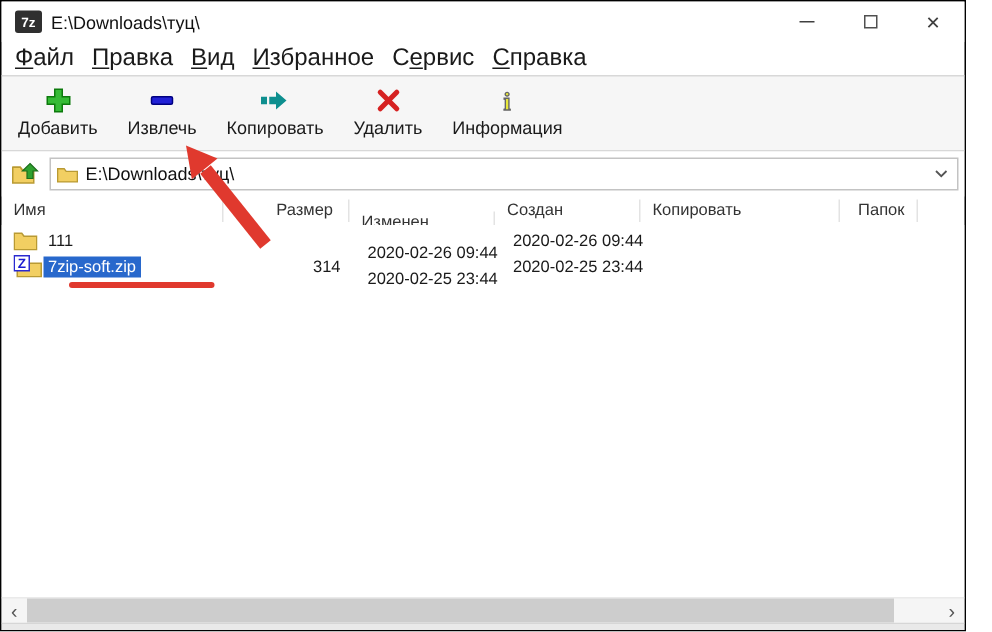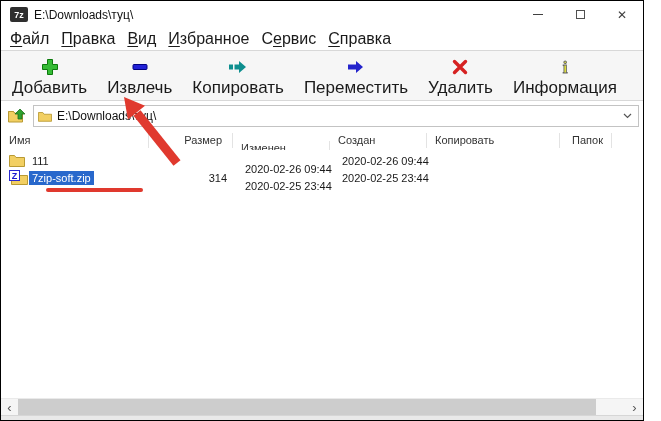--- a/index.html
+++ b/index.html
@@ -34,21 +34,21 @@
   .menu-item u { text-underline-offset: 2px; }
 
   
   .toolbar {
     height: 51px; background: #f6f6f6;
     border-top: 1px solid #d8d8d8; border-bottom: 1px solid #d8d8d8;
     display: flex; align-items: flex-start; padding: 4px 0 0 1px;
   }
   .tb-btn { display: flex; flex-direction: column; align-items: center; padding: 1px 10px; }
   .tb-icon { height: 21px; display: flex; align-items: center; justify-content: center; }
-  .tb-label { font-size: 17px; color: #1a1a1a; margin-top: 1px; white-space: nowrap; }
+  .tb-label { font-size: 12px; color: #1a1a1a; margin-top: 1px; white-space: nowrap; }
 
   
   .addressbar { height: 30px; display: flex; align-items: center; padding: 0 4px; background: #fff; }
   .up-btn { width: 24px; height: 24px; display: flex; align-items: center; justify-content: center; }
   .combo {
     flex: 1; height: 22px; margin-left: 4px; border: 1px solid #c3c3c3; background: #fff;
     display: flex; align-items: center; padding: 0 6px 0 4px; font-size: 12px; color: #111;
   }
   .combo .path { margin-left: 5px; }
   .combo .chevron { margin-left: auto; display: flex; align-items: center; }
@@ -140,28 +140,20 @@
         <span class="tb-label">Извлечь</span>
       </div>
       <div class="tb-btn">
         <span class="tb-icon">
           <svg width="20" height="20" viewBox="0 0 20 20">
             <rect x="1" y="7.5" width="4" height="5" fill="#0e8f8f"></rect>
             <polygon points="6.5,7.5 11,7.5 11,4 18,10 11,16 11,12.5 6.5,12.5" fill="#0e8f8f"></polygon>
           </svg>
         </span>
         <span class="tb-label">Копировать</span>
-      </div>
-      <div class="tb-btn">
-        <span class="tb-icon">
-          <svg width="20" height="20" viewBox="0 0 20 20">
-            <polygon points="2,7.5 10,7.5 10,4 17,10 10,16 10,12.5 2,12.5" fill="#2424cc"></polygon>
-          </svg>
-        </span>
-        <span class="tb-label">Переместить</span>
       </div>
       <div class="tb-btn">
         <span class="tb-icon">
           <svg width="20" height="20" viewBox="0 0 20 20">
             <path d="M4.5 4.5 L15.5 15.5 M15.5 4.5 L4.5 15.5" stroke="#d62222" stroke-width="3.4" stroke-linecap="round"></path>
           </svg>
         </span>
         <span class="tb-label">Удалить</span>
       </div>
       <div class="tb-btn">

